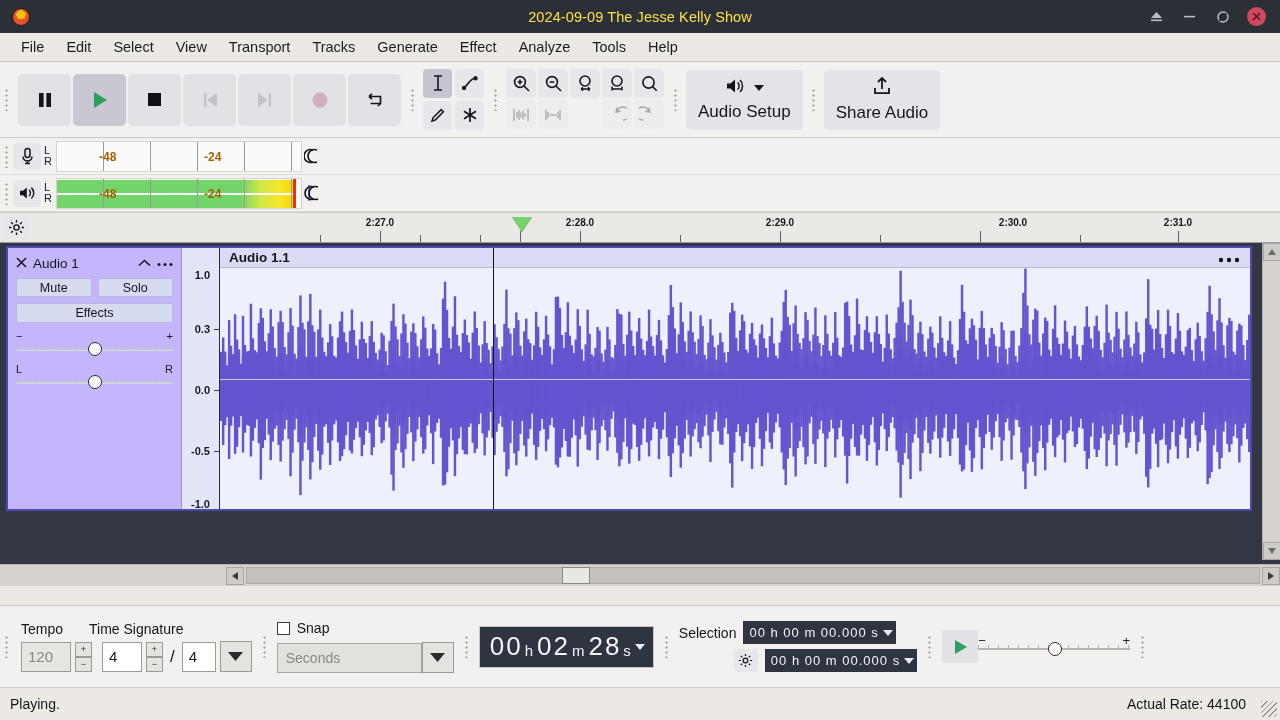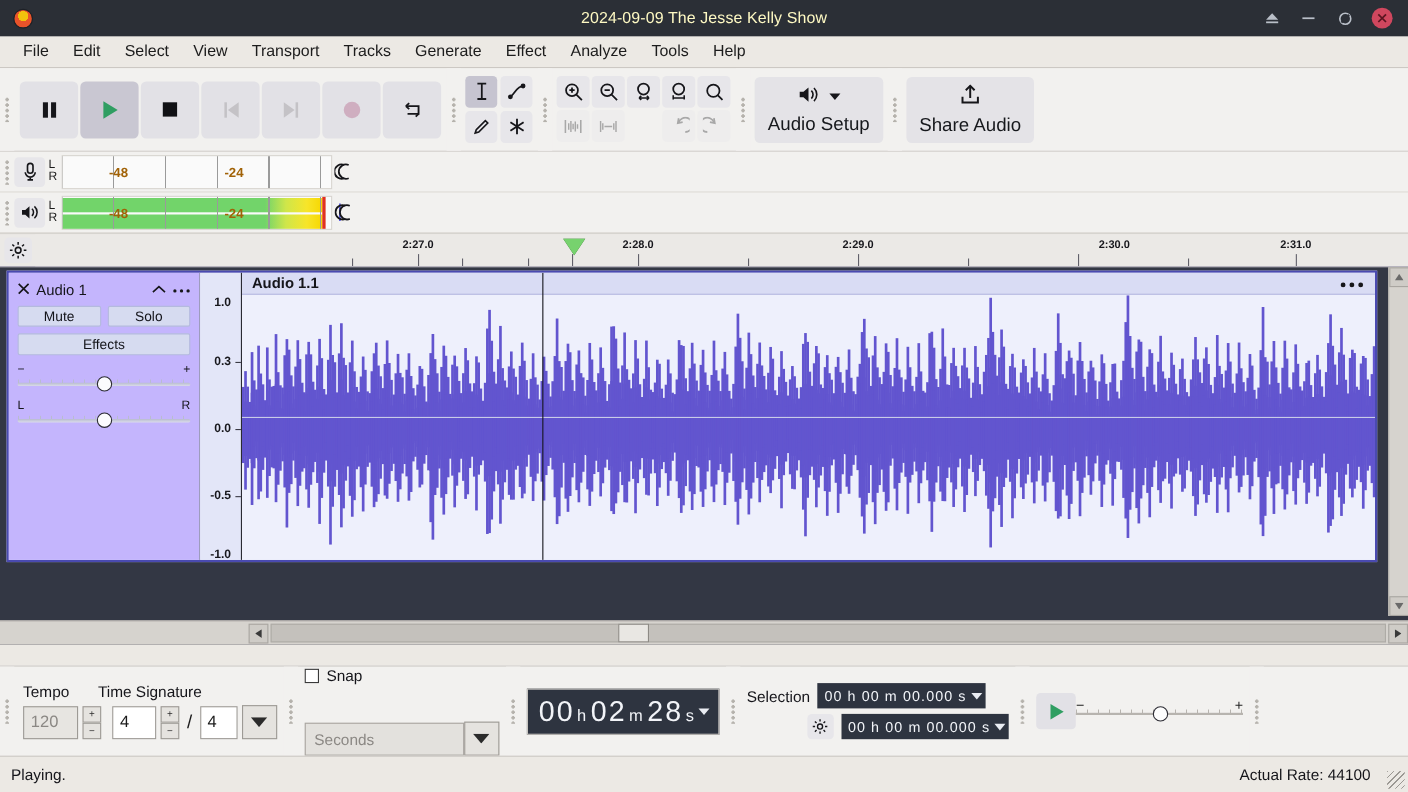--- a/index.html
+++ b/index.html
@@ -17,21 +17,21 @@
     height: 33px; background: #2b2f36; color: #e8e8e8;
     display: flex; align-items: center; position: relative;
   }
   .app-icon {
     width: 18px; height: 18px; margin-left: 12px; border-radius: 50%;
     background: radial-gradient(circle at 50% 35%, #f2c10d 0 35%, #e9532a 36% 100%);
     border: 1px solid #1d2026;
   }
   .title-text {
     position: absolute; left: 0; right: 0; text-align: center;
-    font-size: 14.5px; color: #fef9c3; letter-spacing: .1px;
+    font-size: 14.5px; color: #fde047; letter-spacing: .1px;
   }
   .win-btns { margin-left: auto; display: flex; align-items: center; gap: 16px; padding-right: 14px; }
   .win-btn { width: 17px; height: 17px; display: flex; align-items: center; justify-content: center;
     color: #b9bfc8; font-size: 12px; }
   .win-btn svg { display: block; }
   .win-close { width: 19px; height: 19px; border-radius: 50%; background: #d0475e; color: #fff;
     font-size: 11px; line-height: 1; }
 
   
   .menubar {
@@ -1769,21 +1769,21 @@
           <svg width="15" height="9" viewBox="0 0 15 9">
               <path d="M0 0h15L7.5 9z" fill="#2b2b2b"></path>
             </svg>
         </div>
       </div>
     </div>
 
     <div class="tb-grip">
         <i></i>
       </div>
-    <div class="bd-panel" style="flex-direction:column;align-items:flex-start;justify-content:space-between">
+    <div class="bd-panel" style="flex-direction:column;align-items:flex-start;justify-content:center">
       <div style="display:flex;align-items:center;gap:7px;margin-bottom:6px">
         <span class="snap-check"></span>
         <span class="bd-label">Snap</span>
       </div>
       <div style="display:flex;align-items:center">
         <div class="snap-combo">Seconds</div>
         <div class="combo-arrow">
           <svg width="15" height="9" viewBox="0 0 15 9">
               <path d="M0 0h15L7.5 9z" fill="#2b2b2b"></path>
             </svg>

